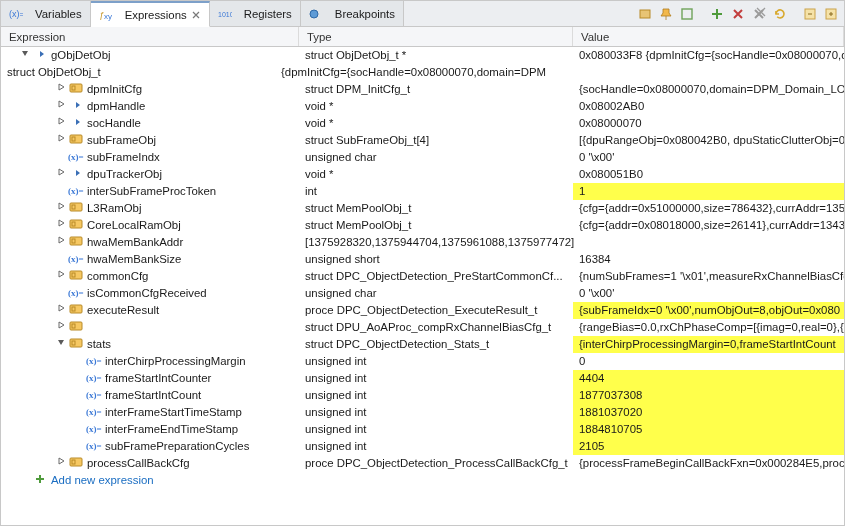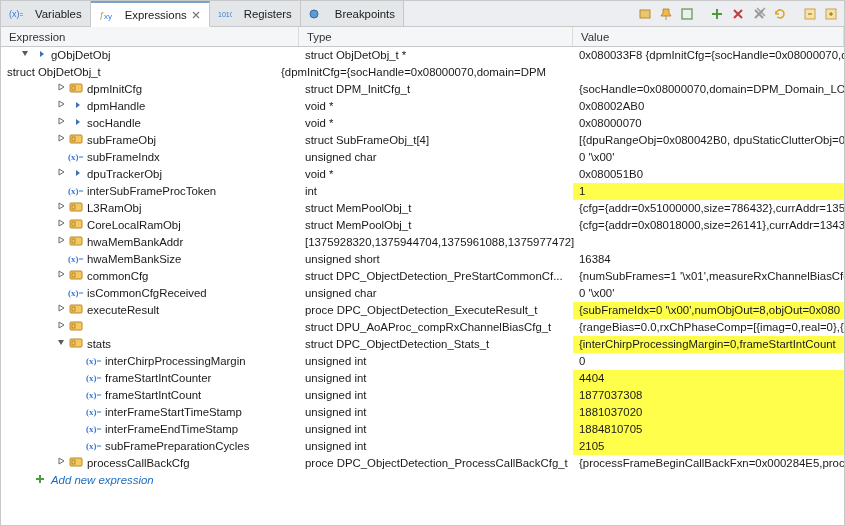--- a/index.html
+++ b/index.html
@@ -619,18 +619,18 @@
   </div>
     <div class="row add-row">
     <div class="cell cell-expr">
       <span class="indent" style="width: 18px;"></span>
       <span class="noTwisty"></span>
       <span class="icon">
           <svg width="14" height="12">
             <path d="M7 2 v8 M3 6 h8" stroke="#4f9b3c" stroke-width="2"></path>
           </svg>
         </span>
-      <span class="name" style="font-style: italic;">Add new expression</span>
+      <span class="name" style="">Add new expression</span>
     </div>
     <div class="cell cell-type"></div>
     <div class="cell cell-val"></div>
   </div>
   </div>
 
 </body></html>

